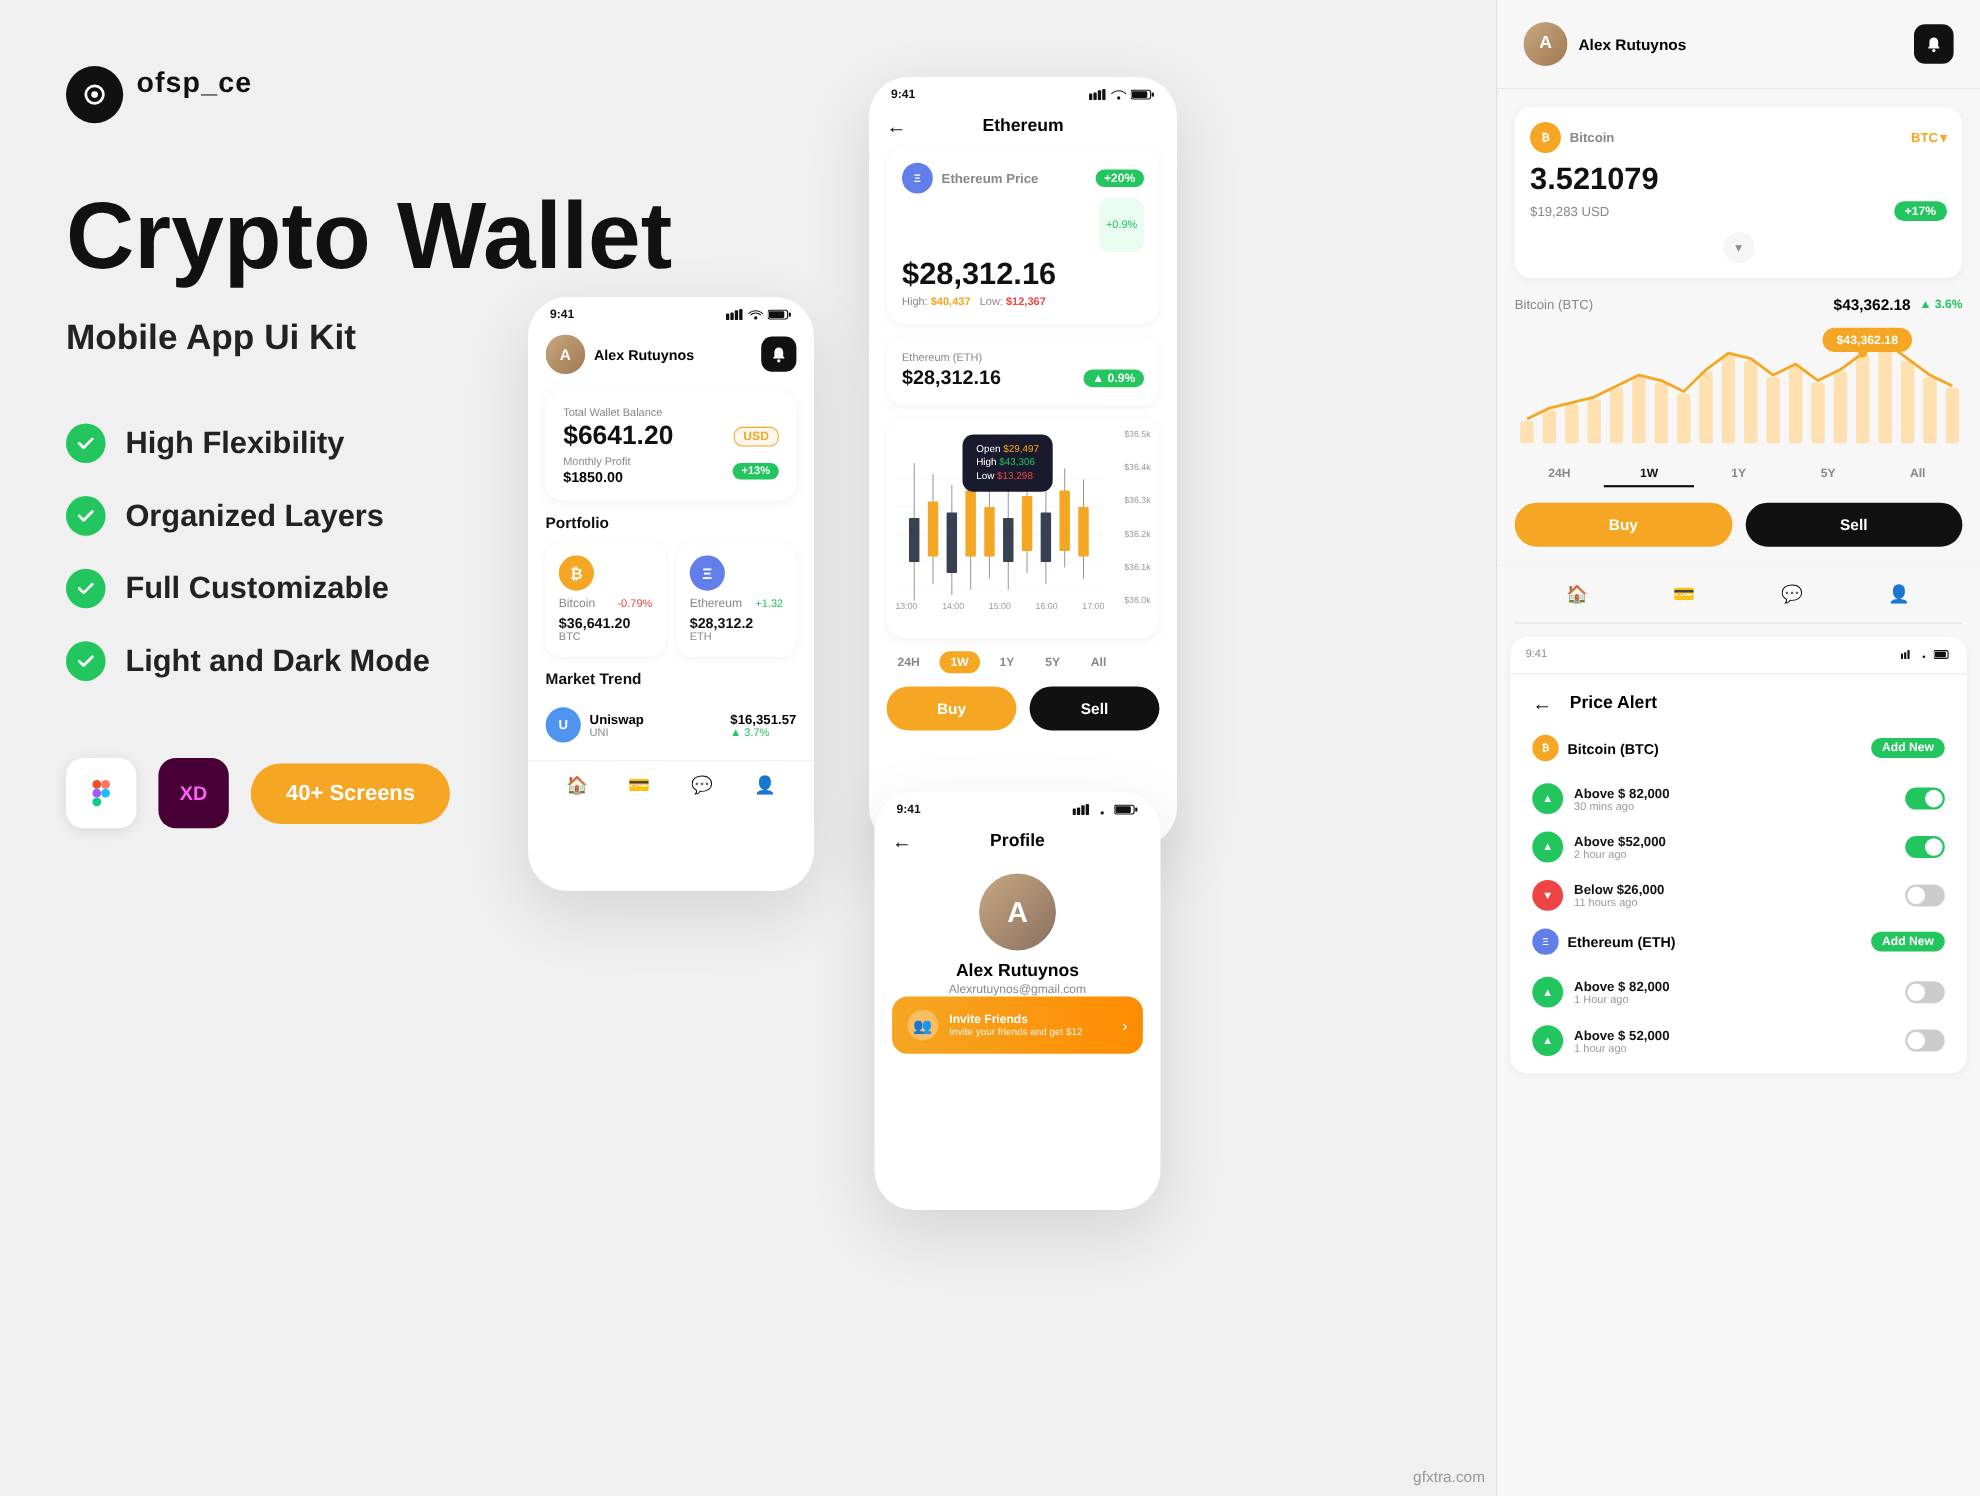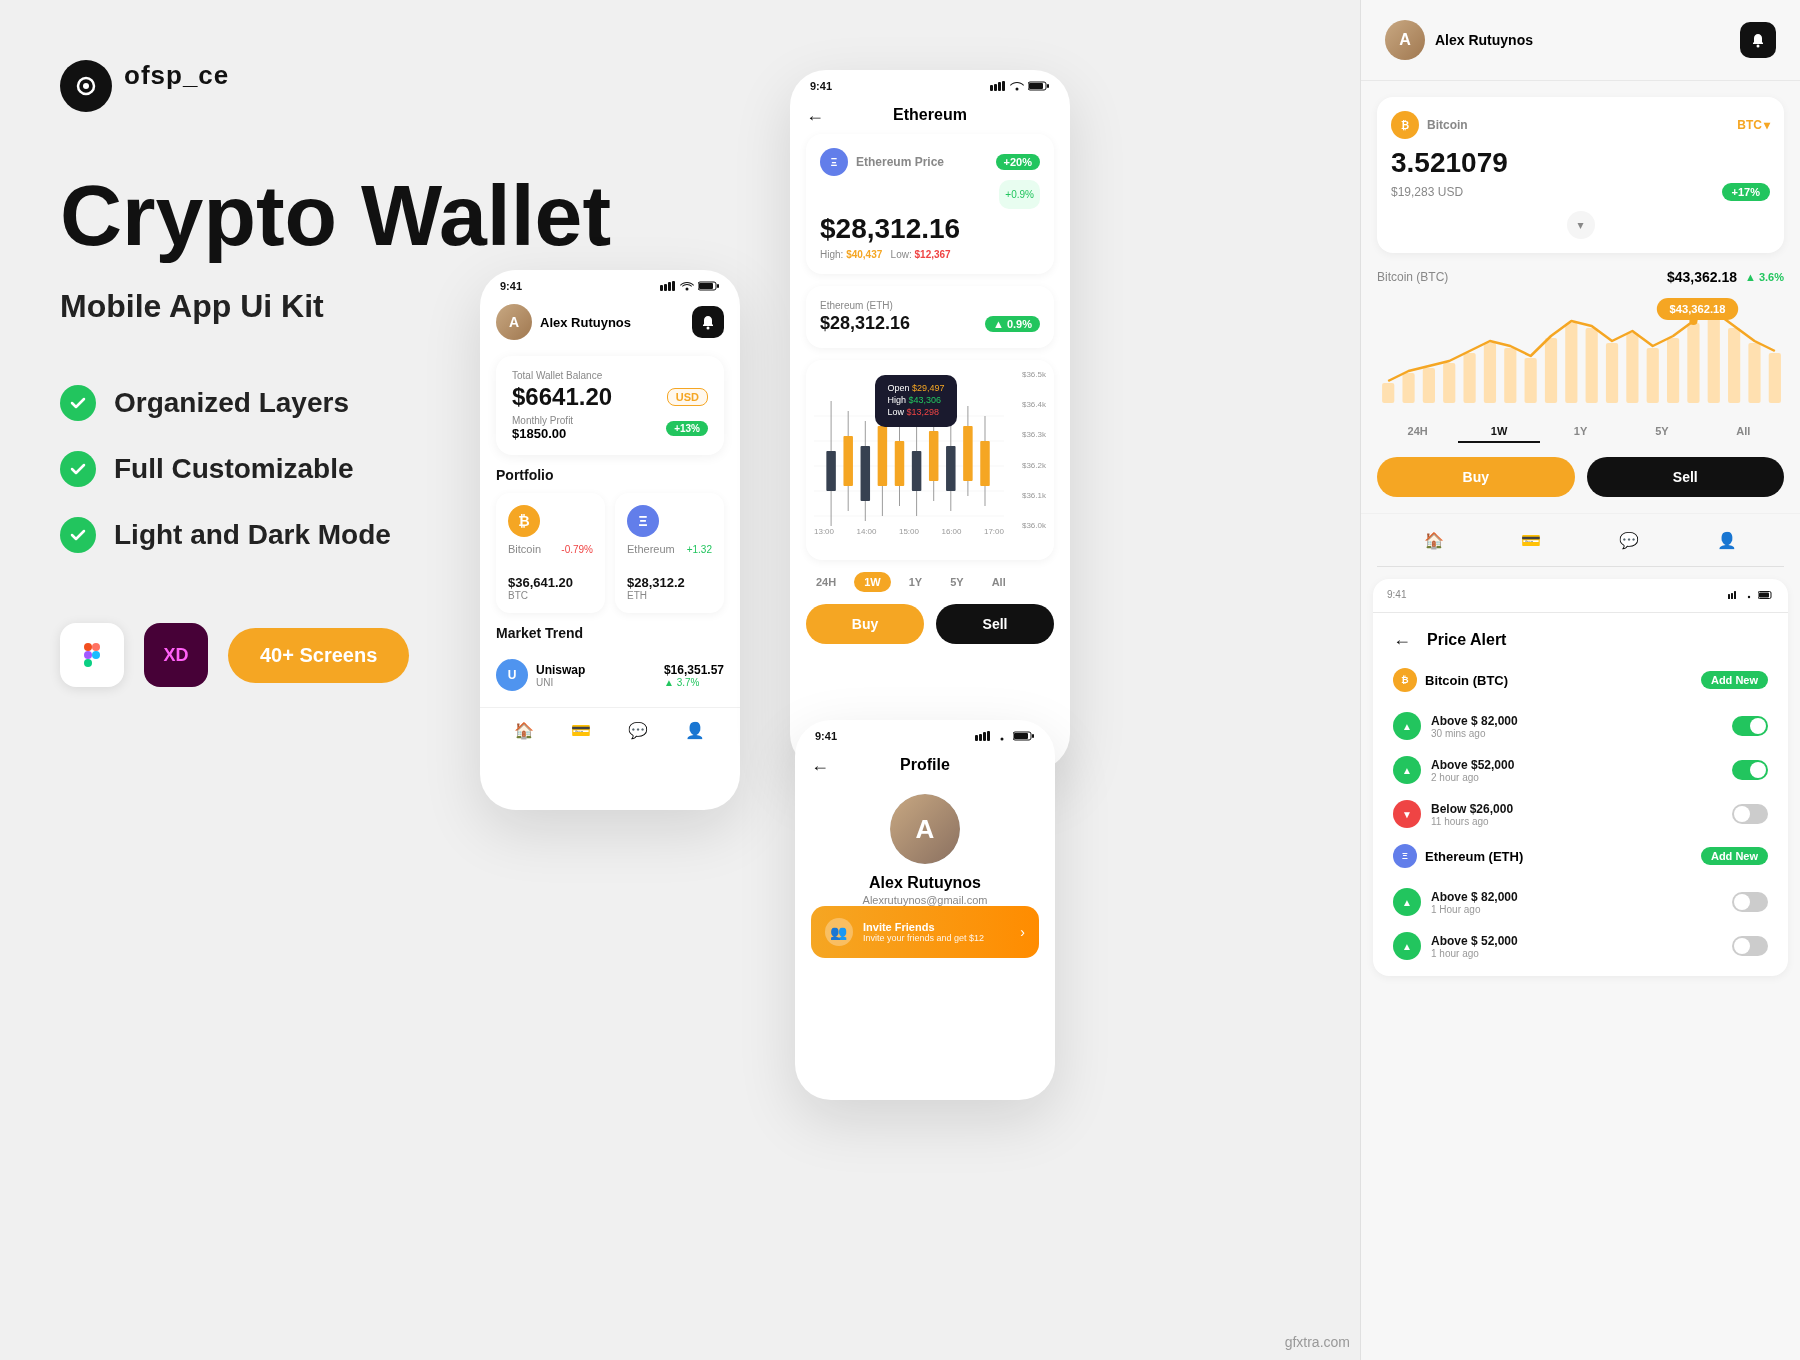--- a/index.html
+++ b/index.html
@@ -274,21 +274,21 @@
       margin-bottom: 6px;
       font-size: 14px; font-weight: 700; color: white;
     }
 
     .crypto-icon.btc { background: #F5A623; }
     .crypto-icon.eth { background: #627EEA; }
 
     .crypto-name { font-size: 11px; color: #888; }
     .crypto-change-neg { color: #ef4444; font-size: 10px; }
     .crypto-change-pos { color: #22c55e; font-size: 10px; }
-    .crypto-amount { font-size: 13px; font-weight: 700; color: #111; margin-top: 20px; }
+    .crypto-amount { font-size: 13px; font-weight: 700; color: #111; margin-top: 4px; }
     .crypto-ticker { font-size: 10px; color: #888; }
 
     .market-section { margin: 0 16px; }
 
     .market-row {
       display: flex;
       align-items: center;
       justify-content: space-between;
       padding: 8px 0;
     }
@@ -355,21 +355,21 @@
       width: 28px; height: 28px;
       background: #627EEA;
       border-radius: 50%;
       display: flex; align-items: center; justify-content: center;
       color: white; font-size: 10px; font-weight: 700;
     }
 
     .eth-label { font-size: 12px; font-weight: 600; color: #888; }
 
     .badge-green { background: #22c55e; color: white; font-size: 11px; padding: 2px 8px; border-radius: 20px; font-weight: 600; }
-    .badge-green-outline { background: #e8fdf0; color: #22c55e; font-size: 10px; padding: 9px 6px; border-radius: 10px; }
+    .badge-green-outline { background: #e8fdf0; color: #22c55e; font-size: 10px; padding: 19px 6px; border-radius: 10px; }
 
     .eth-price-main { font-size: 28px; font-weight: 800; color: #111; margin: 4px 0; }
 
     .eth-highs { font-size: 10px; color: #888; }
     .eth-high-val { color: #F5A623; font-weight: 600; }
     .eth-low-val { color: #ef4444; font-weight: 600; }
 
     .eth-eth-card {
       background: white;
       border-radius: 16px;
@@ -769,20 +769,28 @@
         <circle cx="14" cy="14" r="3" fill="white"></circle>
       </svg>
     </div>
     <span class="logo-text">ofsp_ce</span>
   </div>
 
   <h1 class="main-title">Crypto Wallet</h1>
   <p class="subtitle">Mobile App Ui Kit</p>
 
   <div class="features">
+    <div class="feature-item">
+      <div class="check-circle">
+        <svg viewBox="0 0 18 18" fill="none">
+            <polyline points="3,9 7,13 15,5" stroke="white" stroke-width="2.5" stroke-linecap="round" stroke-linejoin="round"></polyline>
+          </svg>
+      </div>
+      <span class="feature-text">High Flexibility</span>
+    </div>
     <div class="feature-item">
       <div class="check-circle">
         <svg viewBox="0 0 18 18" fill="none">
             <polyline points="3,9 7,13 15,5" stroke="white" stroke-width="2.5" stroke-linecap="round" stroke-linejoin="round"></polyline>
           </svg>
       </div>
       <span class="feature-text">Organized Layers</span>
     </div>
     <div class="feature-item">
       <div class="check-circle">

